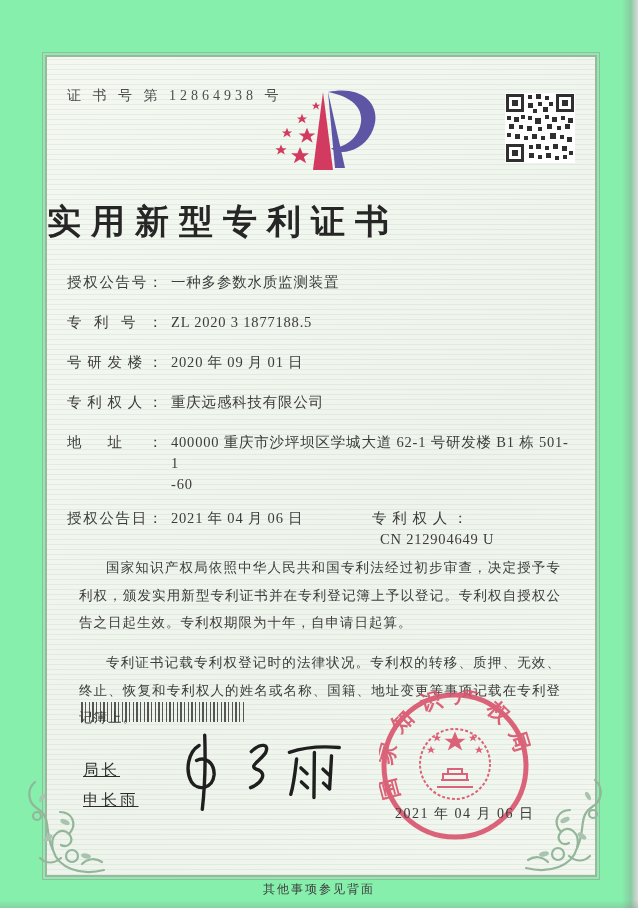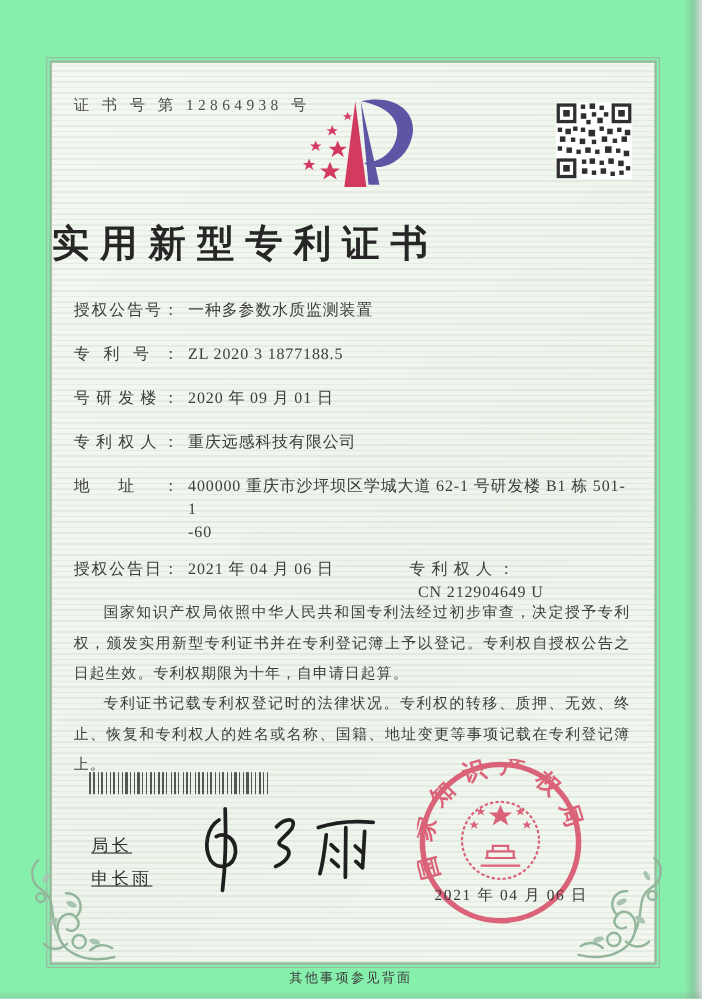--- a/index.html
+++ b/index.html
@@ -26,21 +26,21 @@
   .fields{position:absolute;left:20px;right:22px;top:215px;font-size:14.5px;color:#3c3c3c;}
   .field-row{position:relative;margin-bottom:19px;line-height:21px;}
   .f-label{display:inline-block;width:96px;text-align:justify;text-align-last:justify;
       vertical-align:top;letter-spacing:.5px;}
   .f-value{display:inline-block;vertical-align:top;margin-left:8px;letter-spacing:.8px;
       white-space:pre-line;max-width:400px;}
   .pair2{position:absolute;left:305px;top:0;}
   
   .paragraphs{position:absolute;left:20px;right:22px;top:486px;font-size:13.5px;line-height:2.05;
       text-align:justify;color:#3c3c3c;letter-spacing:1px;}
-  .paragraphs p{margin:0;text-indent:2em;}
+  .paragraphs p{margin:12px;text-indent:2em;font-family:Liberation Mono, monospace;}
   
   .barcode{position:absolute;left:34px;top:645px;width:165px;height:20px;opacity:.85;
       background:repeating-linear-gradient(90deg,#3a3a3a 0 2px,rgba(0,0,0,0) 2px 4px,#3a3a3a 4px 5px,rgba(0,0,0,0) 5px 8px,#3a3a3a 8px 9px,rgba(0,0,0,0) 9px 11px);}
   .commissioner{position:absolute;left:36px;top:698px;font-size:15.5px;letter-spacing:3px;
       color:#2e2e2e;line-height:30px;font-family:"Liberation Sans","DejaVu Sans",sans-serif;text-decoration:underline;}
   .signature{position:absolute;left:125px;top:670px;width:195px;height:88px;transform:rotate(-2deg);}
   .seal{position:absolute;left:332px;top:633px;width:152px;height:152px;opacity:.88;z-index:2;}
   .seal-date{position:absolute;left:348px;top:748px;font-size:14px;letter-spacing:1.5px;color:#3a3a3a;z-index:3;}
   .page-info{position:absolute;left:0;top:793px;width:100%;text-align:center;font-size:12.5px;
       letter-spacing:2px;color:#444;}

